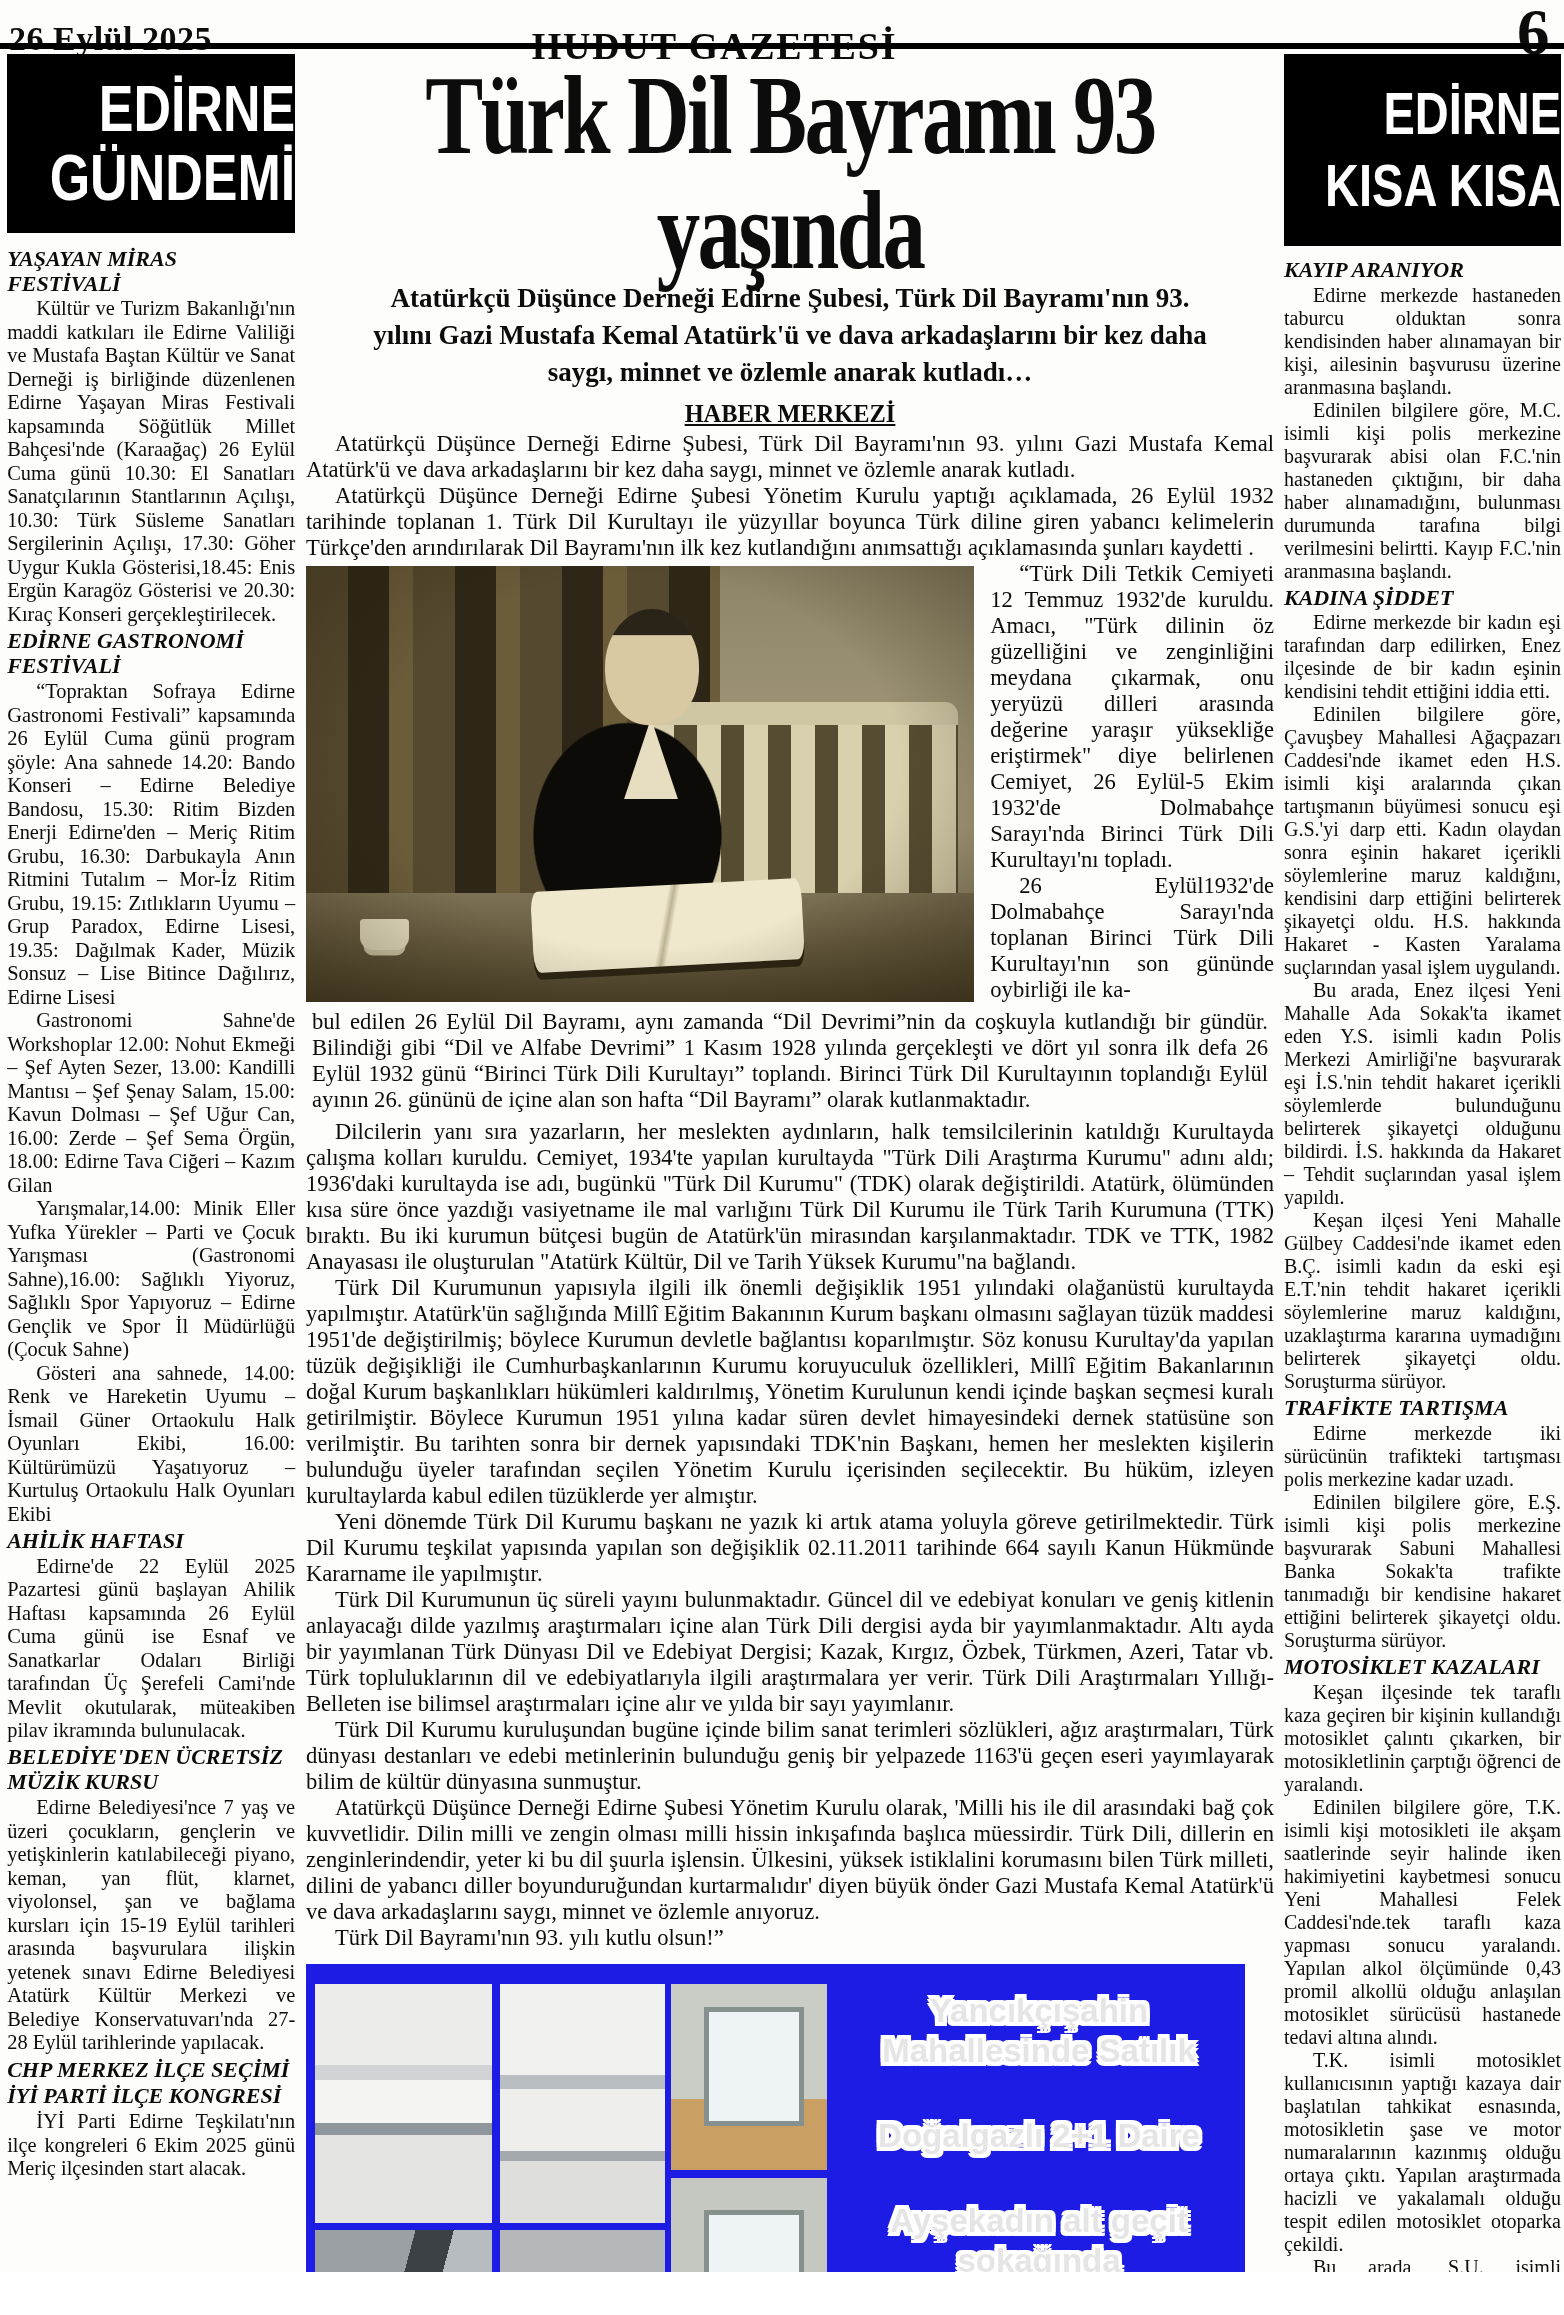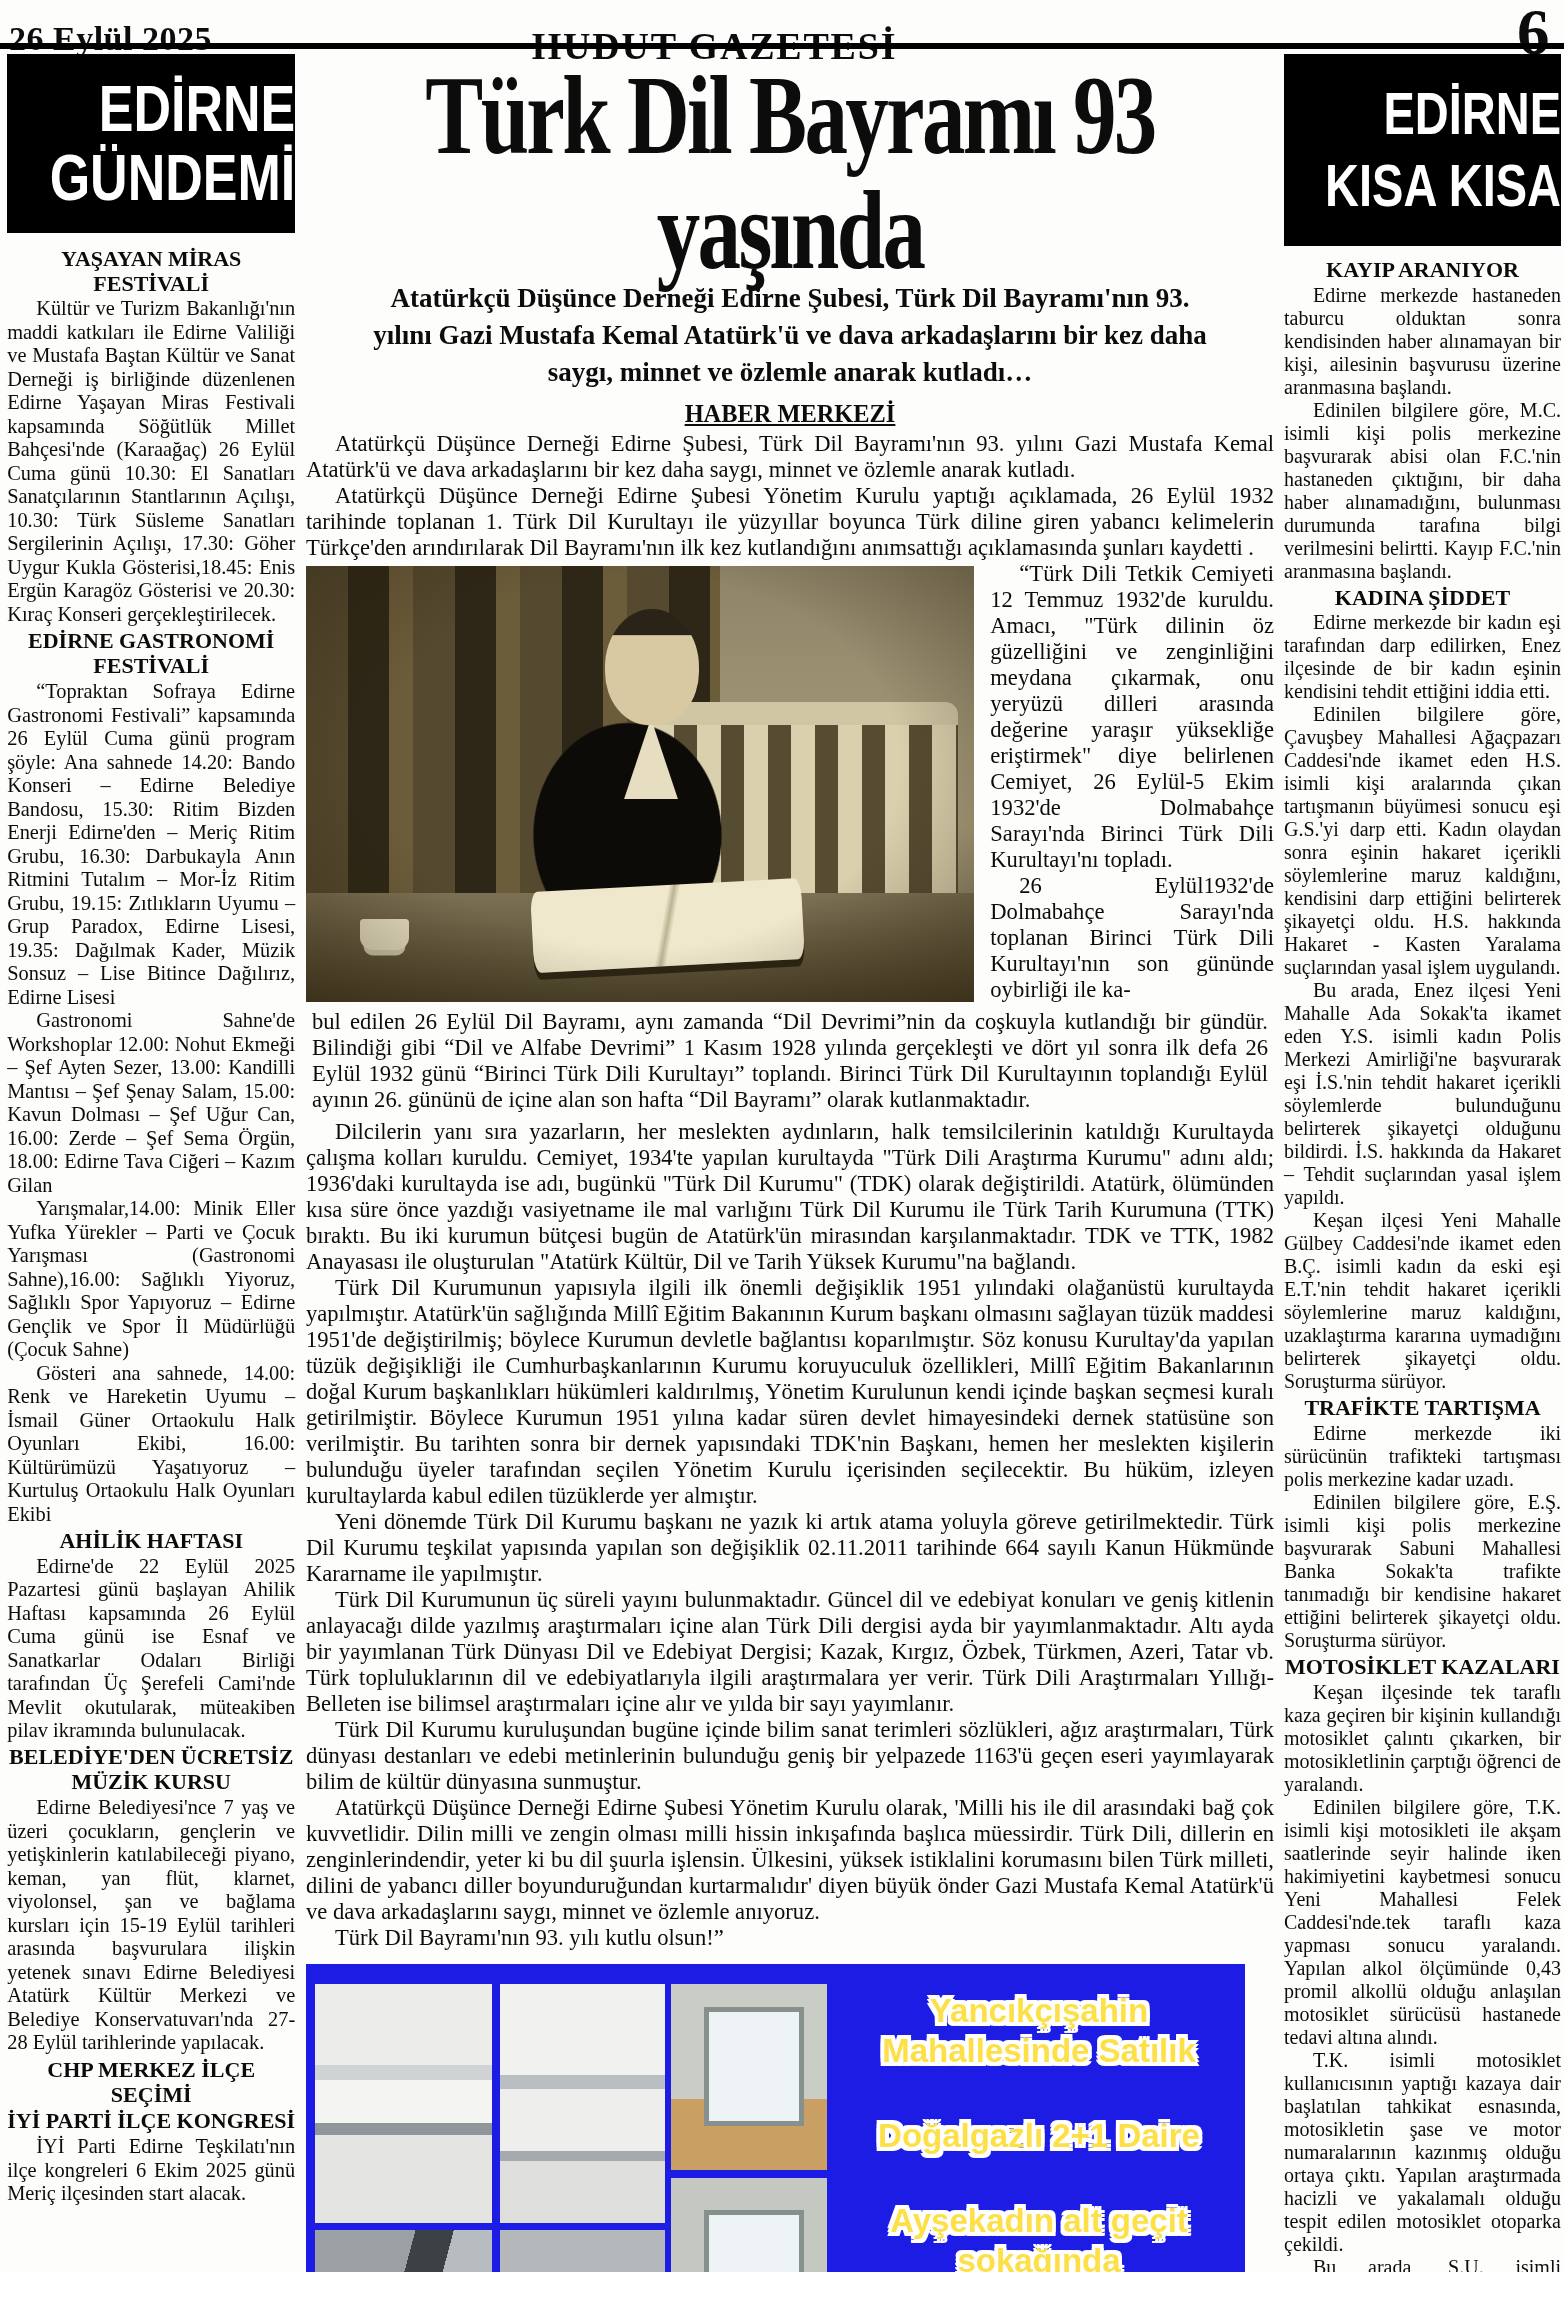--- a/index.html
+++ b/index.html
@@ -15,21 +15,21 @@
   .col{position:absolute;top:54px;text-align:justify;}
   .col-left{left:7.2px;width:288px;font-size:20.4px;line-height:23.5px;}
   .col-right{left:1284px;width:277px;font-size:20px;line-height:23px;}
   .col-center{left:306px;width:968px;font-size:22.6px;line-height:26px;}
   .black-box{background:#000;color:#fff;text-align:right;
       font-family:"Liberation Sans", sans-serif;font-weight:bold;
       display:flex;flex-direction:column;justify-content:center;}
   .black-box .bb-line{transform:scaleY(1.25);}
   .box-left{width:288px;height:179px;font-size:52px;line-height:69px;margin-bottom:12.7px;}
   .box-right{width:277px;height:192px;font-size:47px;line-height:72px;margin-bottom:11px;}
-  .h{ text-align:center;font-weight:bold;margin:1.8px 0;}
+  .h{ text-align:left;font-weight:bold;margin:1.8px 0;font-style:italic;}
   .col-left .h,.col-right .h{font-size:22px;line-height:25px;}
   .p{ margin:0;text-indent:29px;}
   .p0{margin:6px;text-indent:0;}
   
   .headline{font-weight:bold;text-align:center;font-size:87px;line-height:90px;
       letter-spacing:-2.7px;margin:3.6px 0 9px 0;transform:scaleY(1.28);transform-origin:top center;}
   .deck{font-weight:bold;text-align:center;font-size:27px;line-height:37px;padding:33px 63px 5.4px 63px;}
   .byline{font-weight:bold;font-size:24.4px;text-decoration:underline;margin:5.4px 0 3.6px 0;text-align:center;}
   .center-body{font-size:22.6px;line-height:26px;}
   
@@ -70,21 +70,21 @@
       background:linear-gradient(105deg,#9aa0a4 0 42%,#3c4146 42% 58%,#b7bcc0 58% 100%),#9aa0a4;}
   .t-b2{left:185px;top:246px;width:165px;height:233px;
       background:linear-gradient(180deg,#b4b8bb 0 55%,#f2f2f0 55% 72%,#d4d7d9 72% 100%);}
   .t-r2{left:356px;top:194px;width:156px;height:286px;
       background:linear-gradient(180deg,#c4c8c1 0 66%,#c99f63 66% 100%);}
   .win{position:absolute;background:linear-gradient(180deg,#eef3f5 0 100%);border:5.4px solid #86918d;}
   .w1{left:389px;top:23.5px;width:90px;height:109px;}
   .w2{left:389px;top:226px;width:90px;height:136px;}
   .ad-right{position:absolute;left:534px;top:27px;width:398px;text-align:center;}
   .ad-line{font-family:"Liberation Sans", sans-serif;font-weight:bold;font-size:33px;line-height:40px;
-      margin-bottom:45px;color:#fde047;
+      margin-bottom:45px;color:#e5e5e5;
       text-shadow:-3.6px -3.6px 0 #fff,3.6px -3.6px 0 #fff,-3.6px 3.6px 0 #fff,3.6px 3.6px 0 #fff,0 -3.6px 0 #fff,0 3.6px 0 #fff,-3.6px 0 0 #fff,3.6px 0 0 #fff;}
 </style>
 </head>
 <body>
 
 <div id="page">
 
   <div class="hdr-date">26 Eylül 2025</div>
   <div class="hdr-masthead">HUDUT GAZETESİ</div>
   <div class="hdr-page">6</div>

